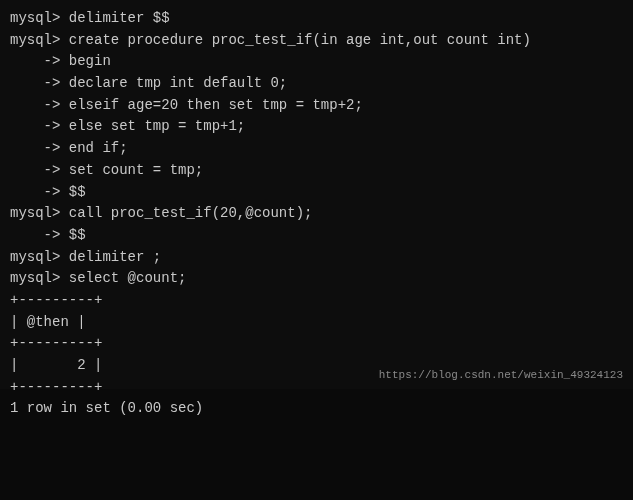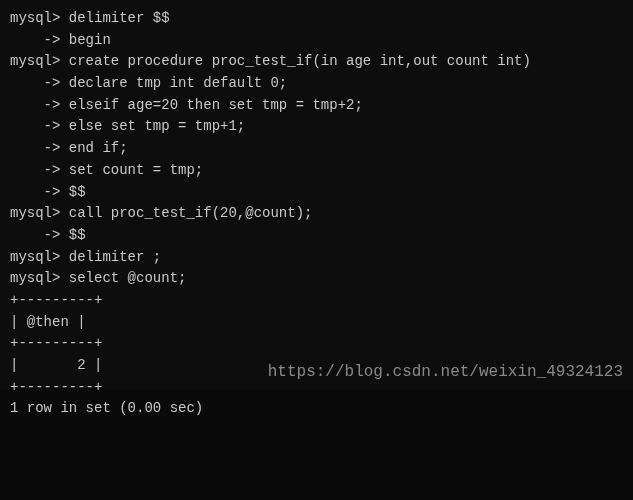--- a/index.html
+++ b/index.html
@@ -25,31 +25,31 @@
     }
     .line {
       line-height: 1.55;
       white-space: pre;
     }
     .watermark {
       position: absolute;
       bottom: 8px;
       right: 10px;
       color: #888;
-      font-size: 16px;
+      font-size: 11px;
     }
   </style>
 </head>
 <body>
 
 <div class="terminal">
   <div id="lines-container">
       <div class="line">mysql&gt; delimiter $$</div>
+      <div class="line">mysql&gt; create procedure proc_test_if(in age int,out count int)</div>
       <div class="line">    -&gt; begin</div>
-      <div class="line">mysql&gt; create procedure proc_test_if(in age int,out count int)</div>
       <div class="line">    -&gt; declare tmp int default 0;</div>
       <div class="line">    -&gt; elseif age=20 then set tmp = tmp+2;</div>
       <div class="line">    -&gt; else set tmp = tmp+1;</div>
       <div class="line">    -&gt; end if;</div>
       <div class="line">    -&gt; set count = tmp;</div>
       <div class="line">    -&gt; $$</div>
       <div class="line"></div>
       <div class="line">mysql&gt; call proc_test_if(20,@count);</div>
       <div class="line">    -&gt; $$</div>
       <div class="line"></div>

